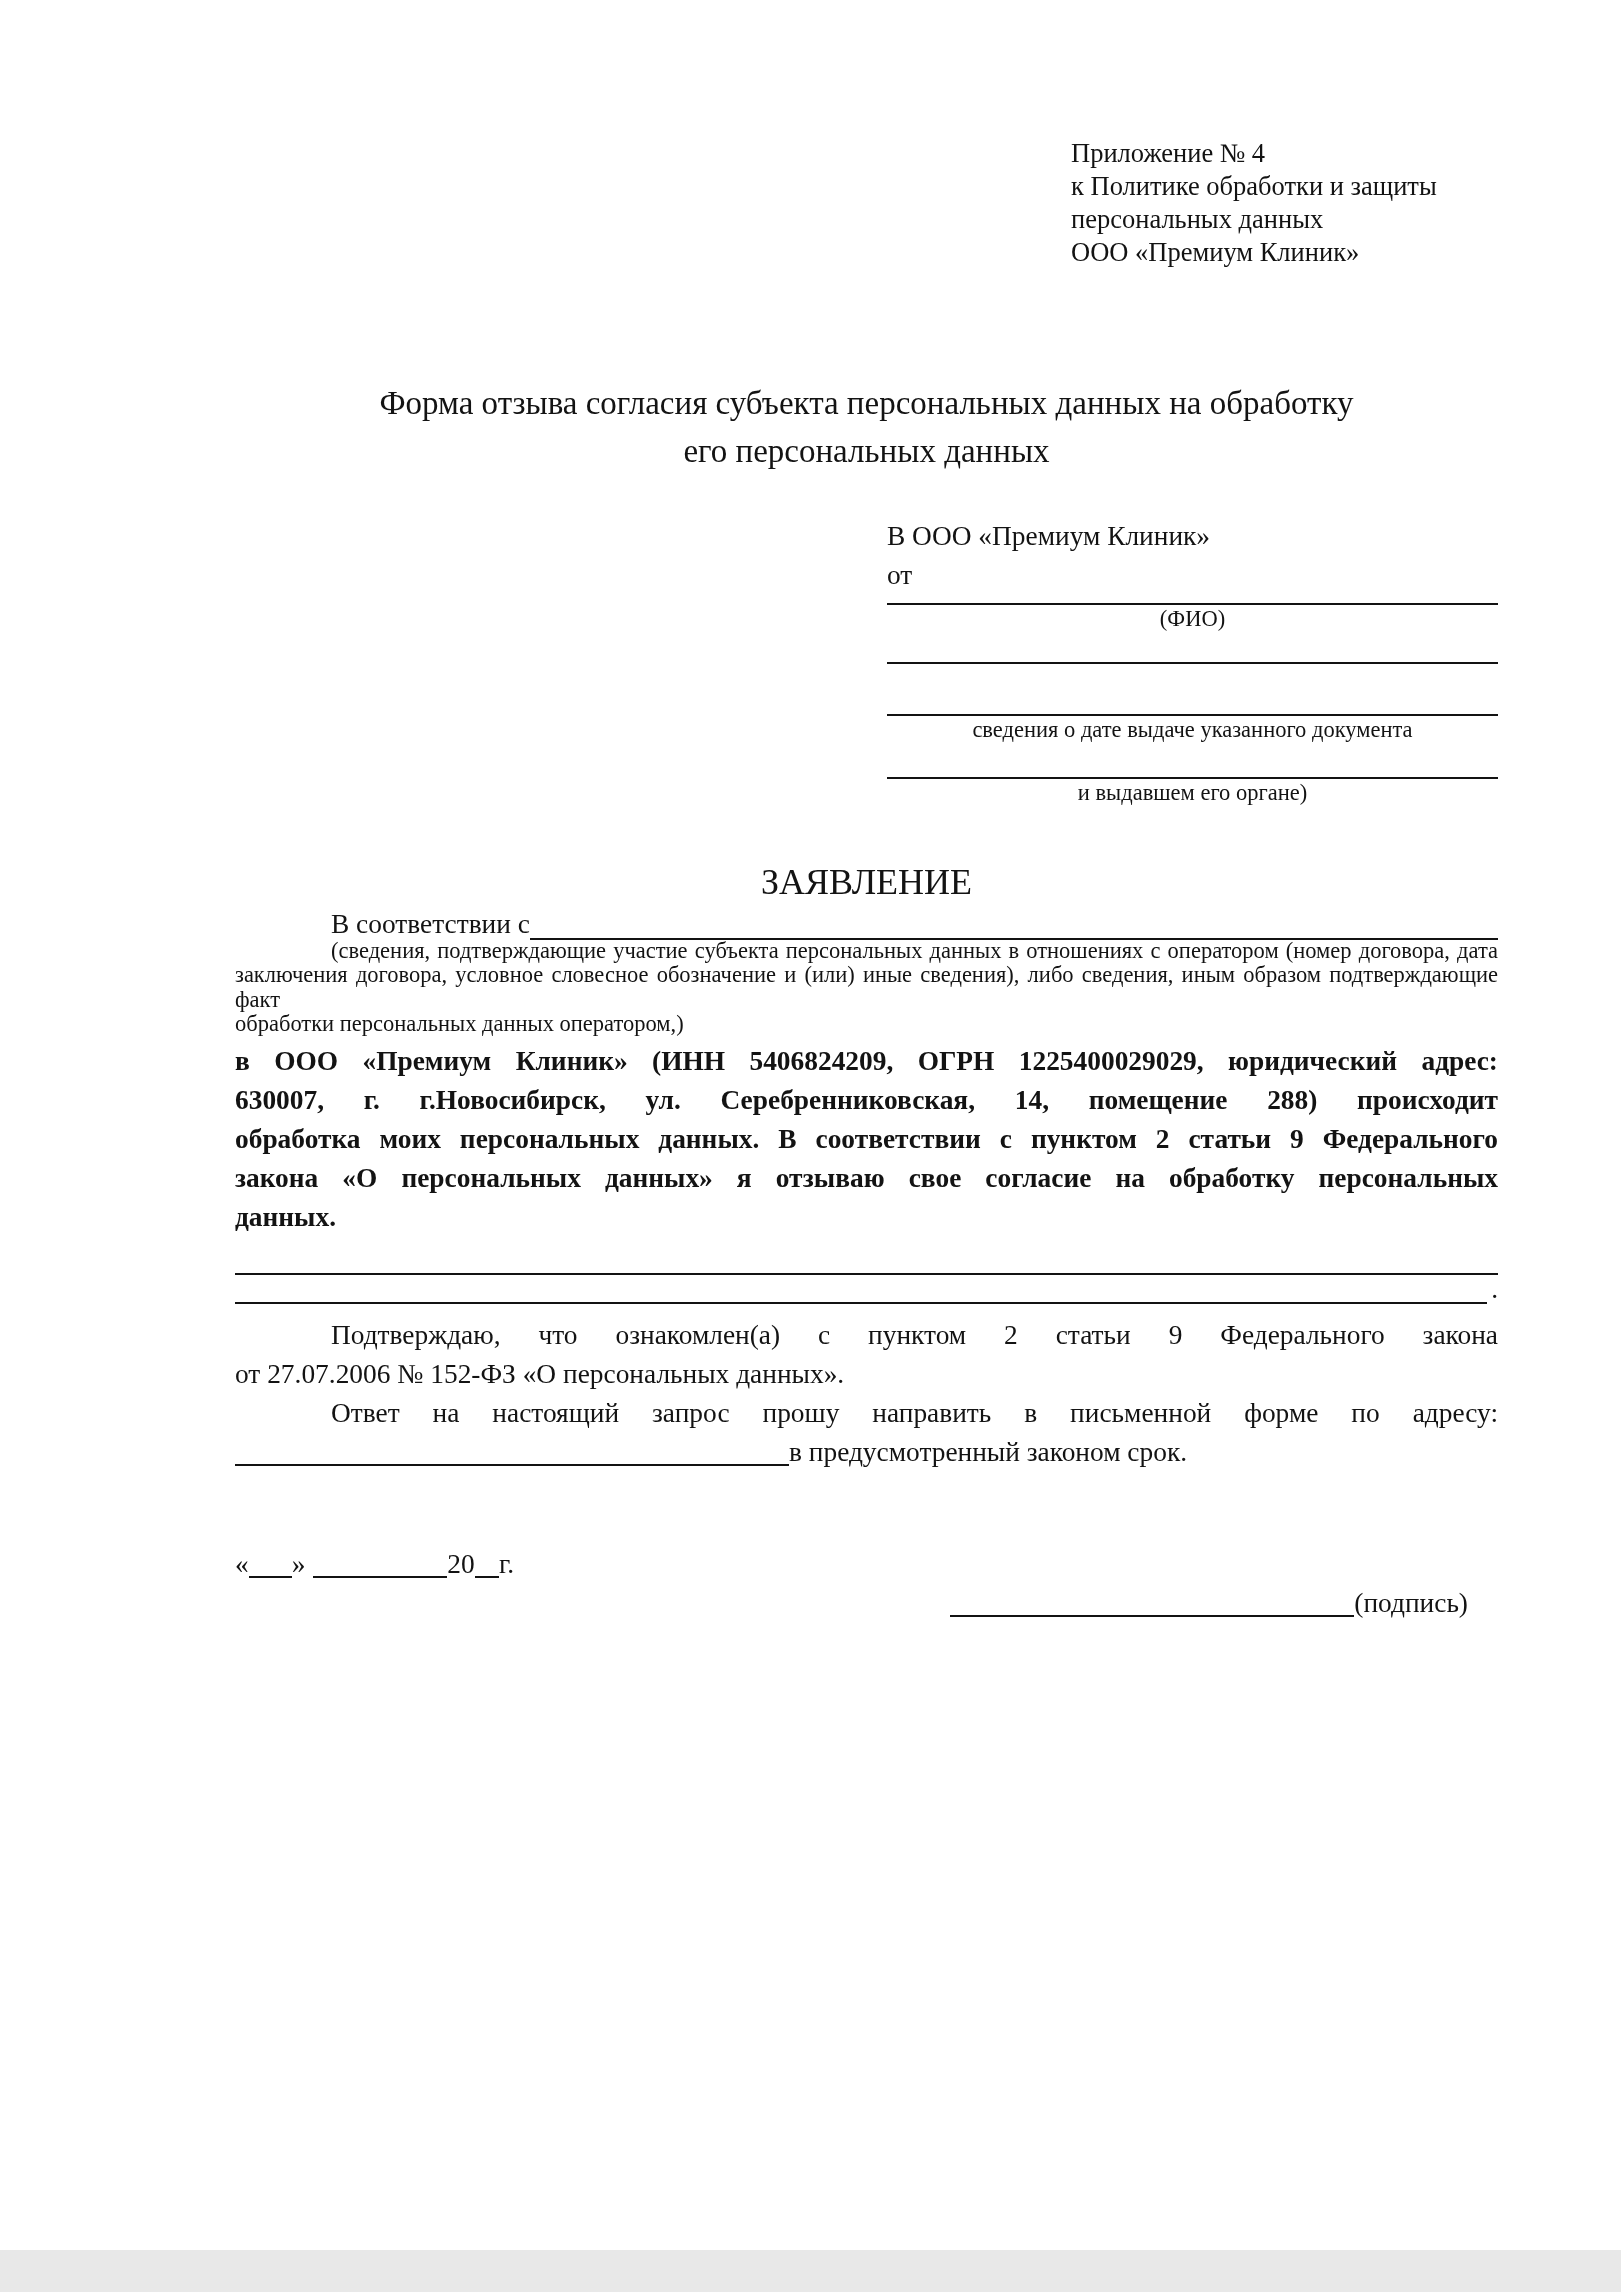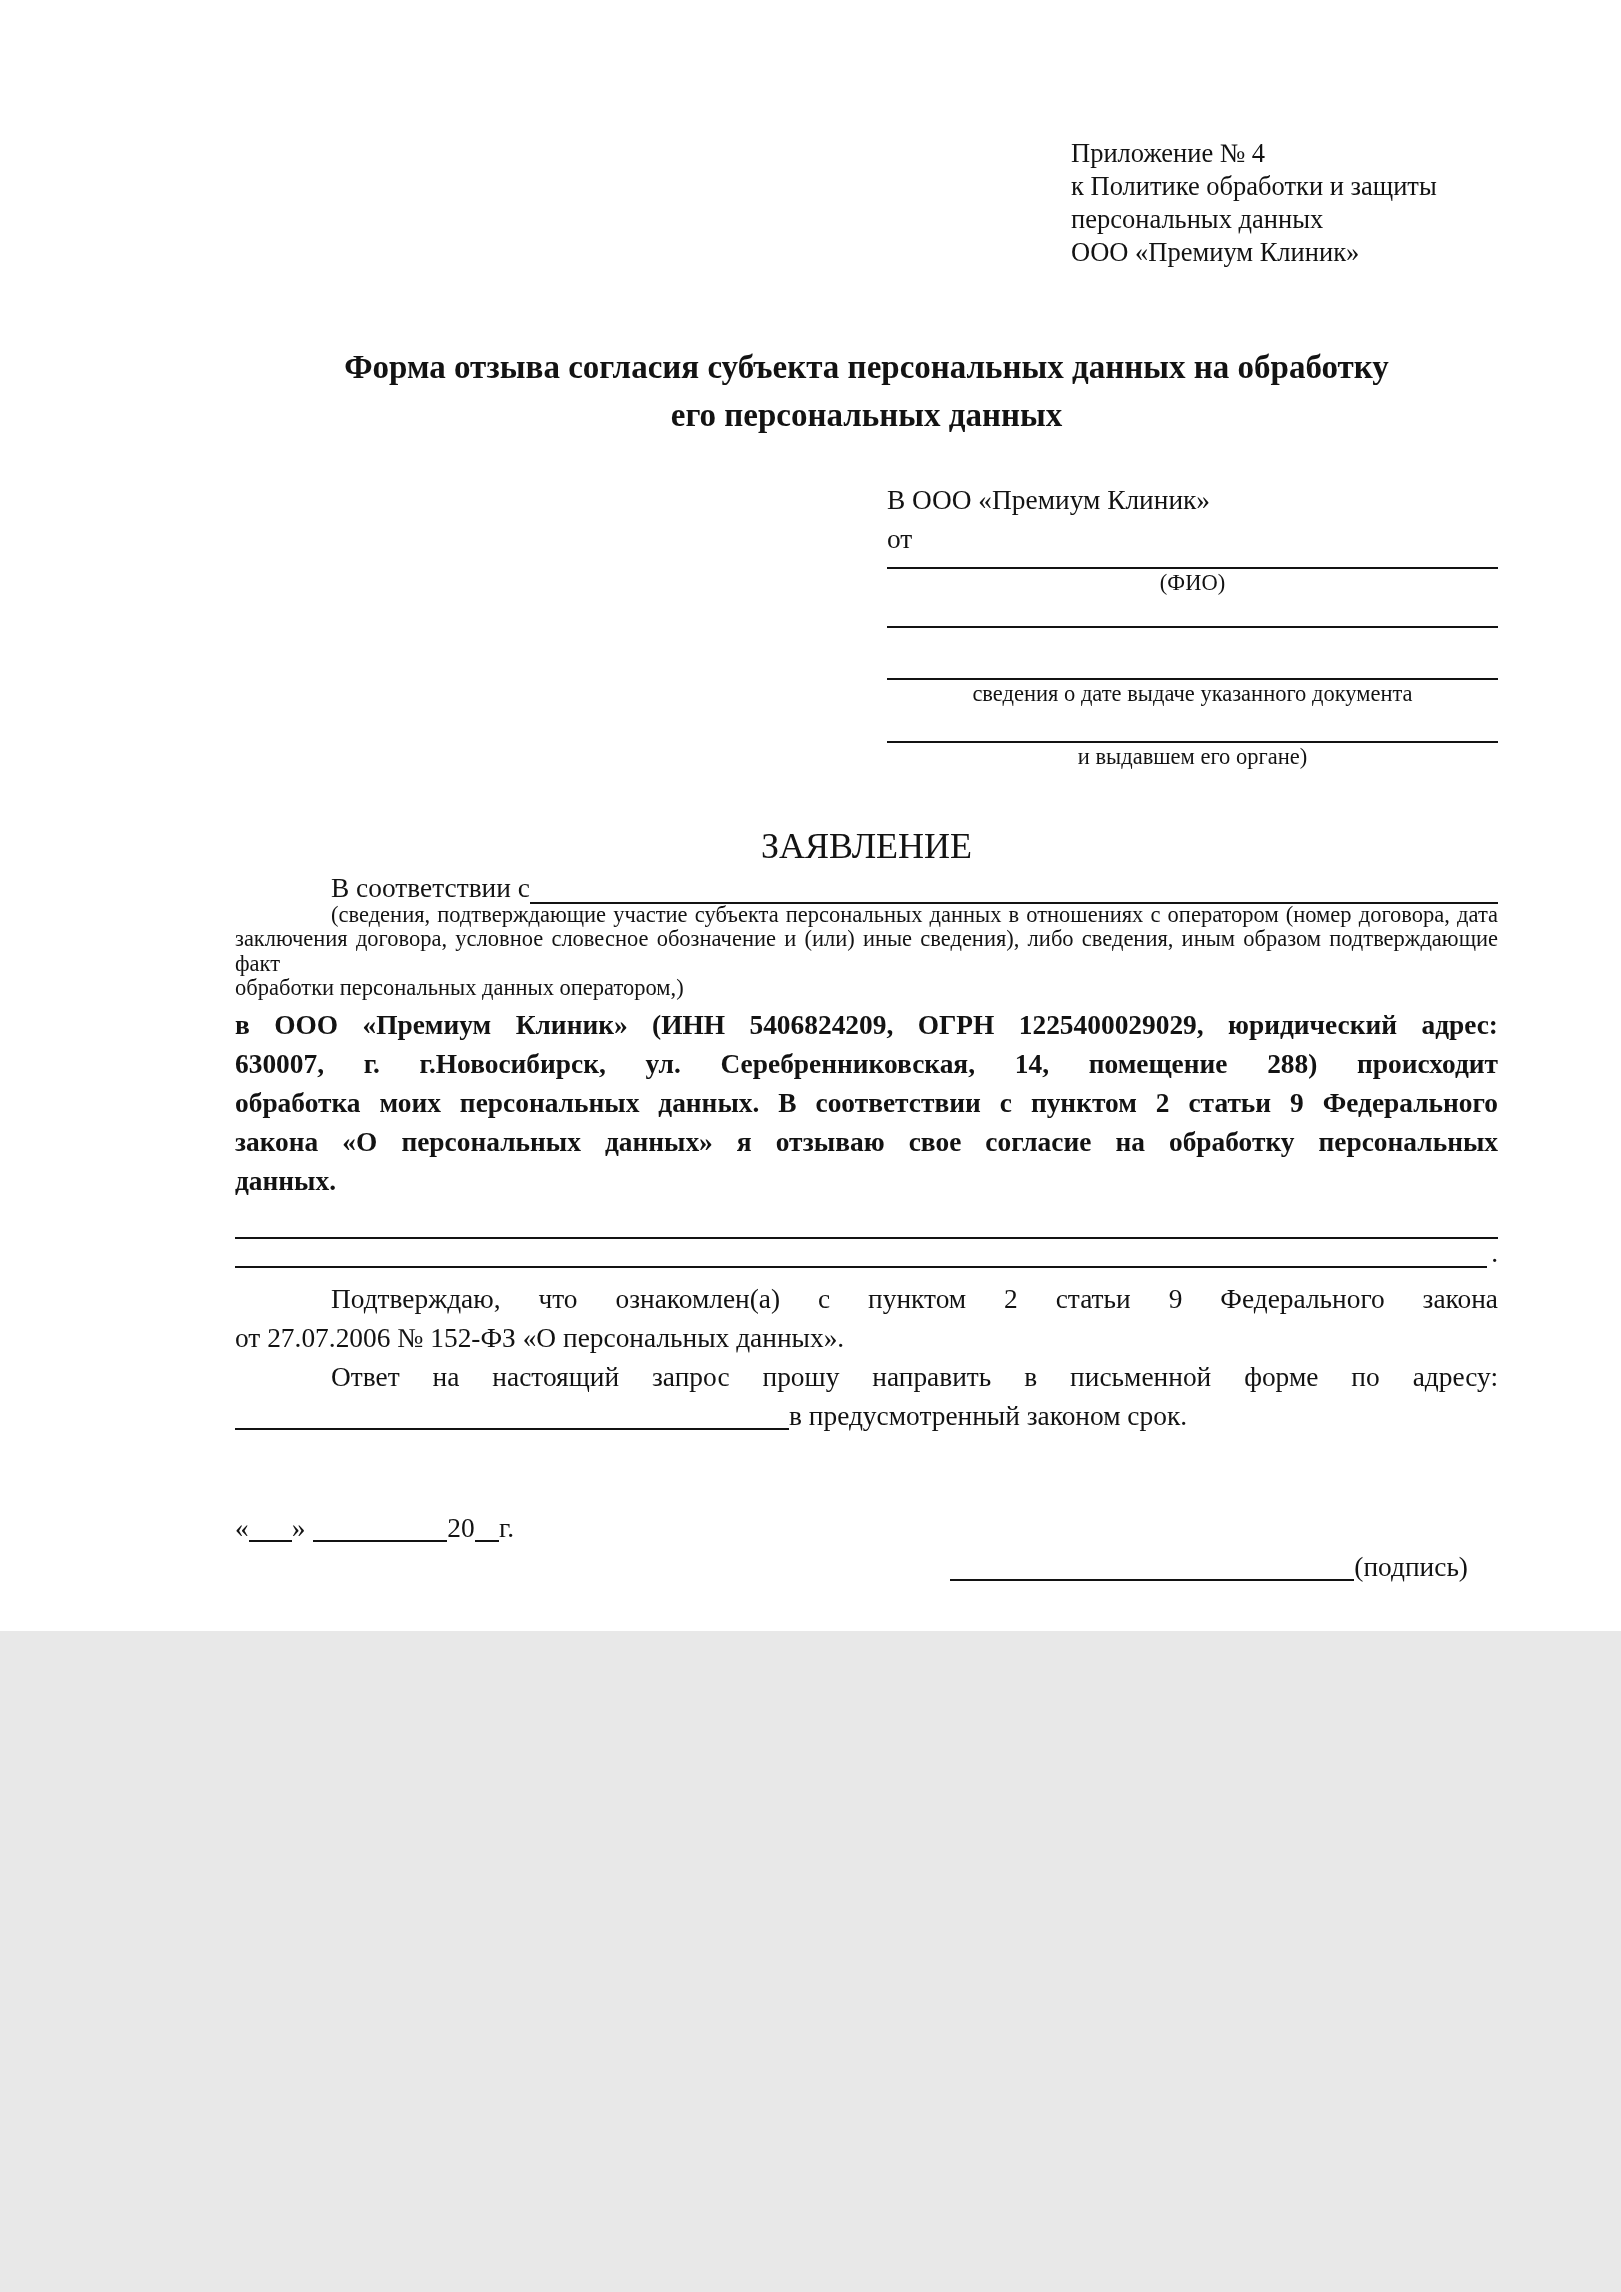--- a/index.html
+++ b/index.html
@@ -1,30 +1,30 @@
 <!DOCTYPE html>
 <html lang="ru"><head>
 <meta charset="utf-8">
 <style>
   html,body { margin:0; padding:0; background:#e8e8e8; }
   .page {
     position:relative;
-    width:1621px; height:1631px;
+    width:1621px; height:2250px;
     margin:0 auto;
     background:#ffffff;
     color:#131313;
     font-family:"Liberation Serif","DejaVu Serif",serif;
     box-sizing:border-box;
     padding:137px 123px 0 235px;
     overflow:hidden;
   }
   
   .appendix { margin-left:836px; font-size:26.5px; line-height:33px; }
   
-  .title { margin-top:74px; text-align:center; font-weight:700; font-size:33px; line-height:48px; }
+  .title { margin-top:110px; text-align:center; font-weight:400; font-size:33px; line-height:48px; }
   
   .addr { margin-top:42px; margin-left:652px; width:611px; font-size:27.4px; line-height:39px; }
   .fline { height:7.8px; border-bottom:2.9px solid #131313; }
   .fcap { font-size:22.5px; line-height:27.4px; text-align:center; }
   .mt22 { margin-top:21.6px; } .mt44 { margin-top:43px; } .mt26 { margin-top:25.5px; }
   
   .heading { margin-top:56px; text-align:center; font-size:36px; line-height:39px; }
   .row { display:flex; align-items:flex-end; font-size:27.4px; line-height:39px; }
   .row .grow-line { flex:1; border-bottom:2.9px solid #131313; height:0; margin-bottom:4.9px; }
   .intro-row { margin-top:3.9px; padding-left:96px; }

